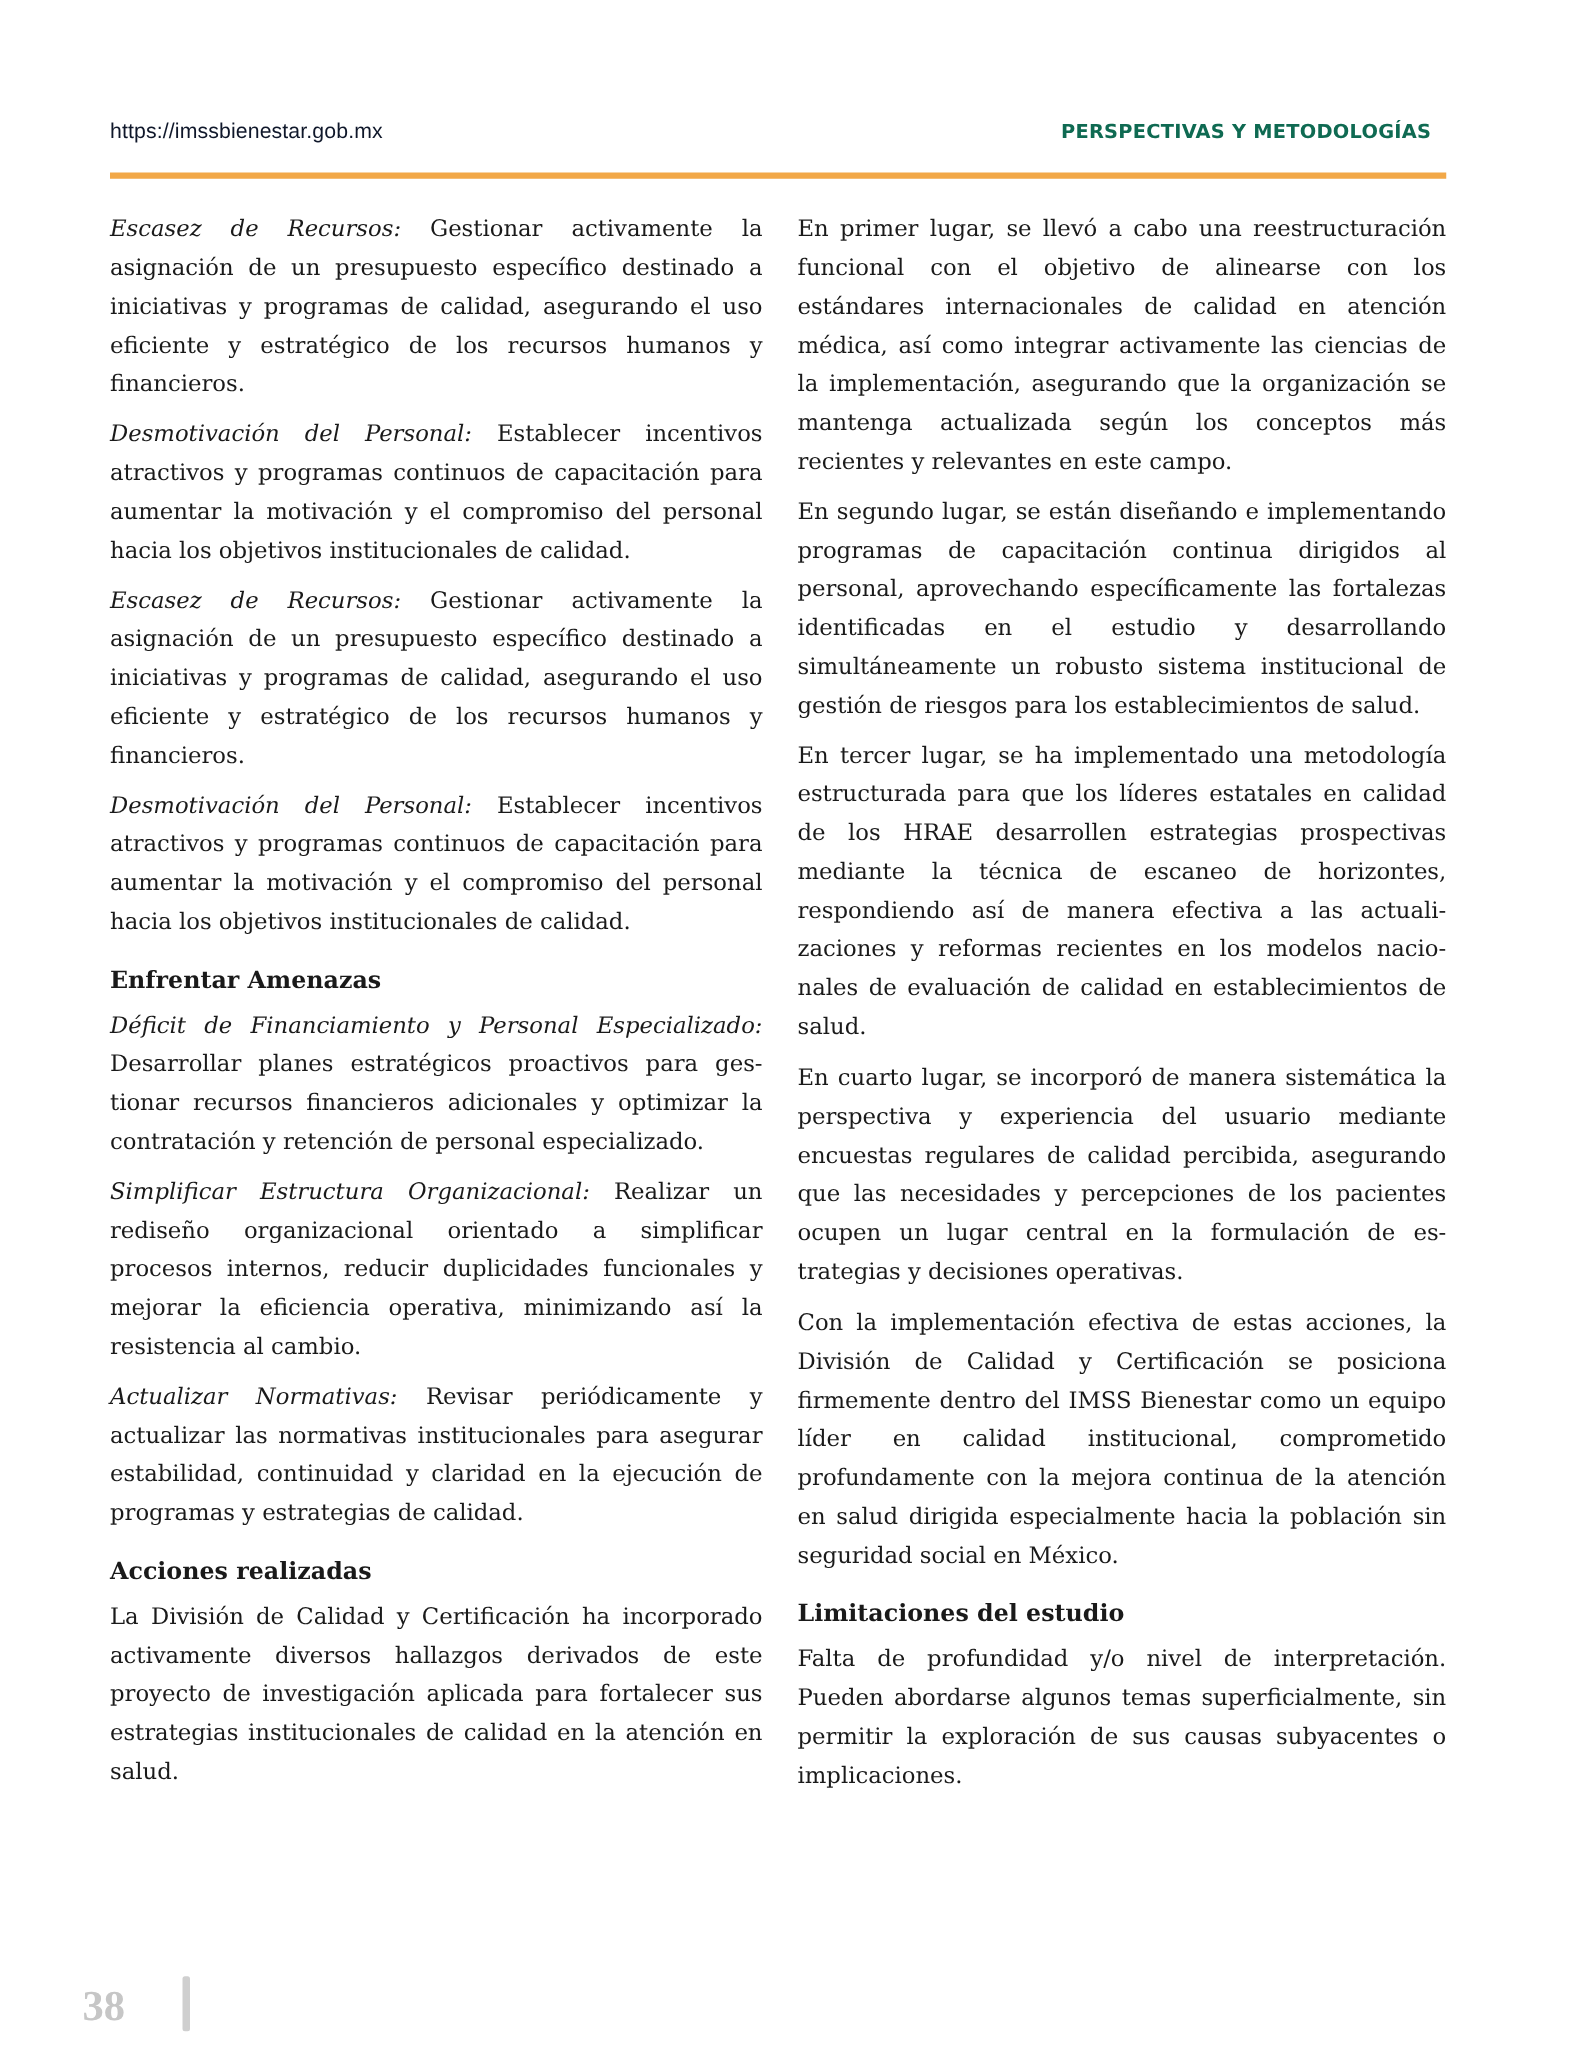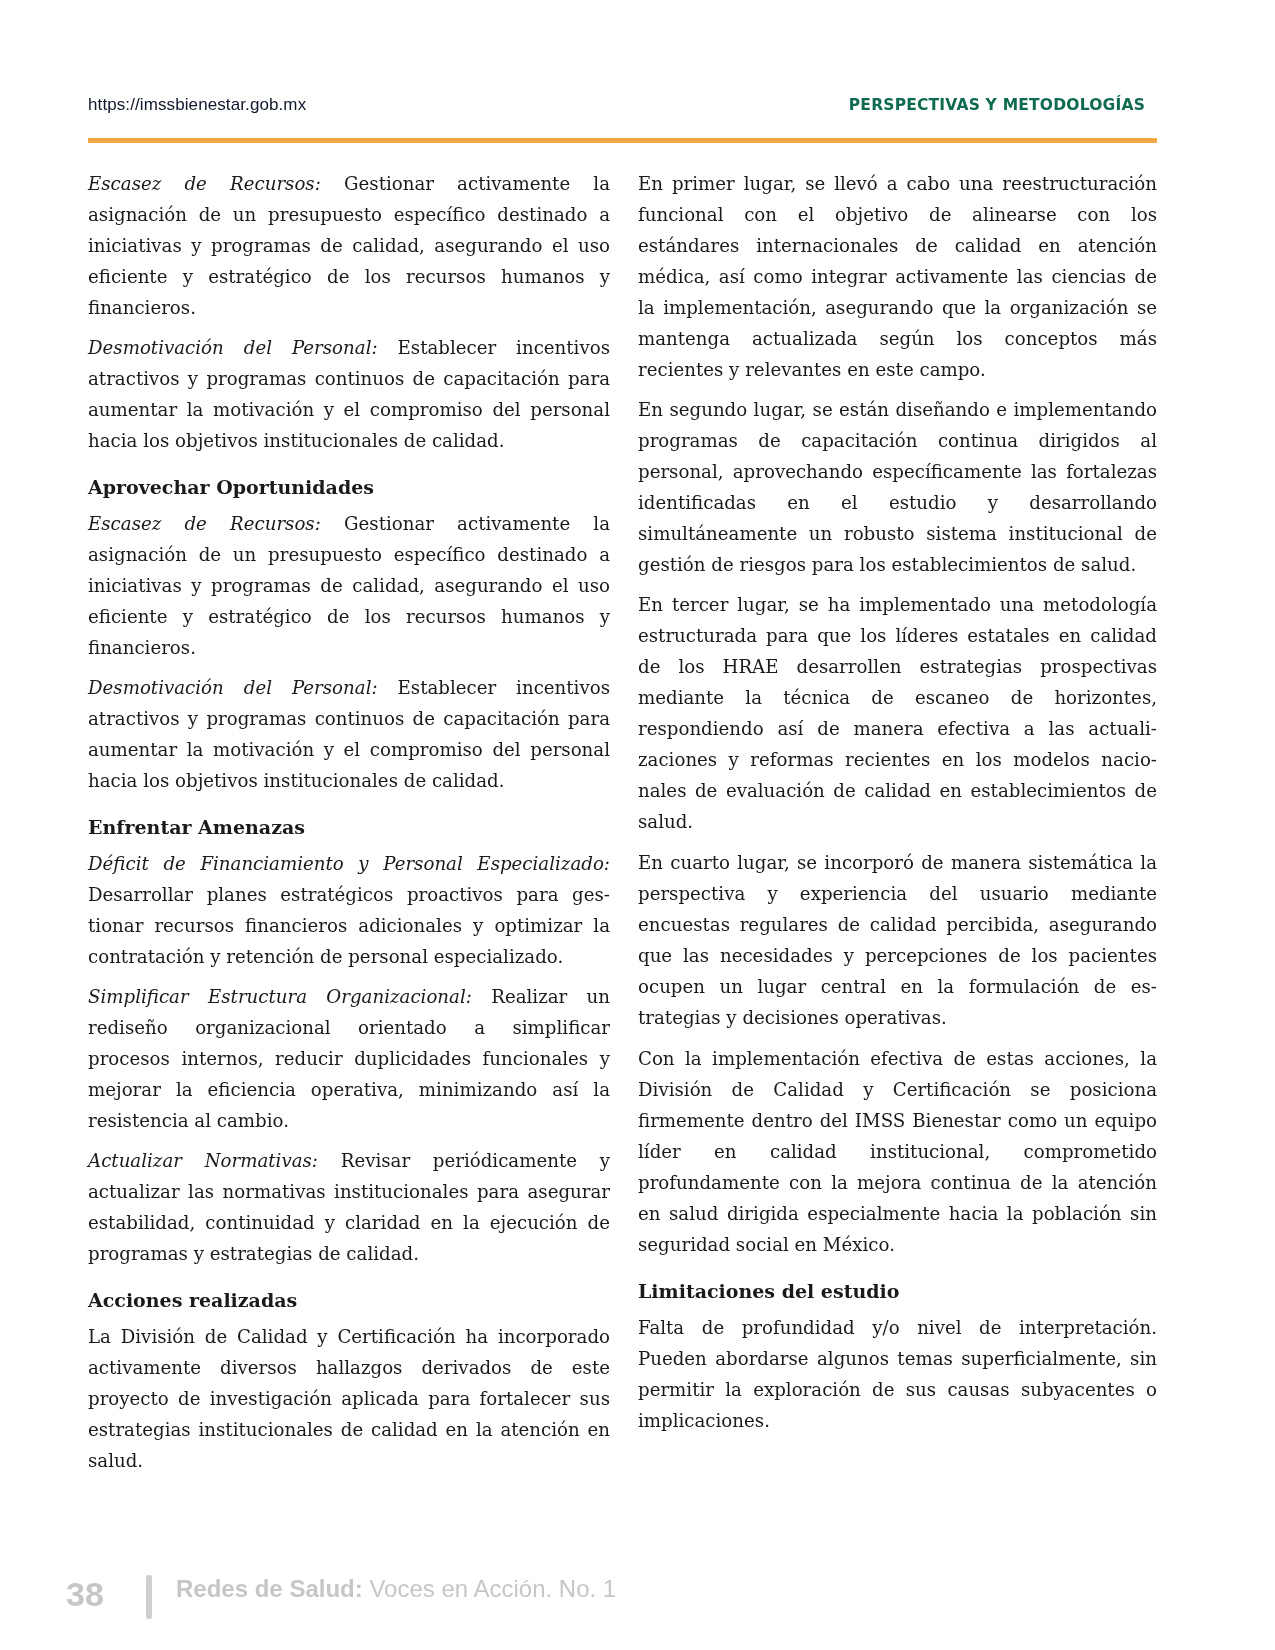--- a/index.html
+++ b/index.html
@@ -8,38 +8,37 @@
   .hdr-section { position: absolute; right: 130px; top: 96px; font-family: "DejaVu Sans", sans-serif; font-weight: bold; font-size: 15.5px; color: #0f6a52; letter-spacing: 0.2px; }
   .hdr-rule { position: absolute; left: 88px; top: 138px; width: 1069px; height: 5px; background: #f2a848; }
   .col { position: absolute; top: 168px; width: 520px; font-size: 18.2px; line-height: 31px; }
   .col.left { left: 88px; width: 522px; }
   .col.right { left: 638px; width: 519px; }
   .col p { margin: 0 0 9px 0; text-align: justify; hyphens: manual; }
   .col h3 { margin: 0 0 6px 0; font-size: 19px; font-weight: bold; line-height: 30px; }
   .col h3.spaced { margin-top: 16px; }
   .col p.gap { margin-top: 10px; }
   .col em { font-style: italic; margin-top: 18px; }
-  .footer { position: absolute; left: 66px; top: 1575px; height: 50px; display: flex; align-items: flex-start; font-family: Liberation Sans, sans-serif; color: #c6c6c6; }
+  .footer { position: absolute; left: 66px; top: 1575px; height: 50px; display: flex; align-items: flex-end; font-family: Liberation Serif, serif; color: #c6c6c6; }
   .pg { font-size: 34px; font-weight: bold; width: 66px; }
   .sep { width: 6px; height: 44px; background: #cfcfcf; border-radius: 2px; margin: 0 24px 0 14px; }
   .pub { font-size: 24px; }
   .pub b { font-weight: bold; }
 </style>
 </head>
 <body>
 
 <div class="hdr-url">https://imssbienestar.gob.mx</div>
 <div class="hdr-section">PERSPECTIVAS Y METODOLOGÍAS</div>
 <div class="hdr-rule"></div>
 
 <div class="col left">
   <p><em>Escasez de Recursos:</em><span> Gestionar activamente la asignación de un presupuesto específico destinado a iniciativas y programas de calidad, asegurando el uso eficiente y estratégico de los recursos humanos y financieros.</span></p>
   <p><em>Desmotivación del Personal:</em><span> Establecer incentivos atractivos y programas continuos de capacitación para aumentar la motivación y el compromiso del personal hacia los objetivos institucionales de calidad.</span></p>
 
-  <h3 class="spaced">Aprovechar Oportunidades</h3>
   <p><em>Escasez de Recursos:</em><span> Gestionar activamente la asignación de un presupuesto específico destinado a iniciativas y programas de calidad, asegurando el uso eficiente y estratégico de los recursos humanos y financieros.</span></p>
   <p><em>Desmotivación del Personal:</em><span> Establecer incentivos atractivos y programas continuos de capacitación para aumentar la motivación y el compromiso del personal hacia los objetivos institucionales de calidad.</span></p>
 
   <h3 class="spaced">Enfrentar Amenazas</h3>
   <p><em>Déficit de Financiamiento y Personal Especializado:</em><span> Desarrollar planes estratégicos proactivos para ges­tionar recursos financieros adicionales y optimizar la contratación y retención de personal especializado.</span></p>
   <p><em>Simplificar Estructura Organizacional:</em><span> Realizar un rediseño organizacional orientado a simplificar procesos internos, reducir duplicidades funcionales y mejorar la eficiencia operativa, minimizando así la resistencia al cambio.</span></p>
   <p><em>Actualizar Normativas:</em><span> Revisar periódicamente y actualizar las normativas institucionales para ase­gurar estabilidad, continuidad y claridad en la eje­cución de programas y estrategias de calidad.</span></p>
 
   <h3 class="spaced">Acciones realizadas</h3>
   <p>La División de Calidad y Certificación ha incorpora­do activamente diversos hallazgos derivados de este proyecto de investigación aplicada para fortalecer sus estrategias institucionales de calidad en la aten­ción en salud.</p>
@@ -51,14 +50,13 @@
   <p>En tercer lugar, se ha implementado una metodolo­gía estructurada para que los líderes estatales en ca­lidad de los HRAE desarrollen estrategias prospec­tivas mediante la técnica de escaneo de horizontes, respondiendo así de manera efectiva a las actuali­zaciones y reformas recientes en los modelos nacio­nales de evaluación de calidad en establecimientos de salud.</p>
   <p class="gap">En cuarto lugar, se incorporó de manera sistemáti­ca la perspectiva y experiencia del usuario mediante encuestas regulares de calidad percibida, aseguran­do que las necesidades y percepciones de los pacien­tes ocupen un lugar central en la formulación de es­trategias y decisiones operativas.</p>
   <p class="gap">Con la implementación efectiva de estas acciones, la División de Calidad y Certificación se posiciona firmemente dentro del IMSS Bienestar como un equipo líder en calidad institucional, comprometido profundamente con la mejora continua de la aten­ción en salud dirigida especialmente hacia la pobla­ción sin seguridad social en México.</p>
   <h3 class="spaced">Limitaciones del estudio</h3>
   <p>Falta de profundidad y/o nivel de interpretación. Pueden abordarse algunos temas superficialmente, sin permitir la exploración de sus causas subyacen­tes o implicaciones.</p>
 </div>
 
 <div class="footer">
   <span class="pg">38</span>
   <span class="sep"></span>
-  <span class="pub"><b>Redes de Salud:</b><span> Voces en Acción. No. 1</span></span>
 </div>
 
 </body></html>

